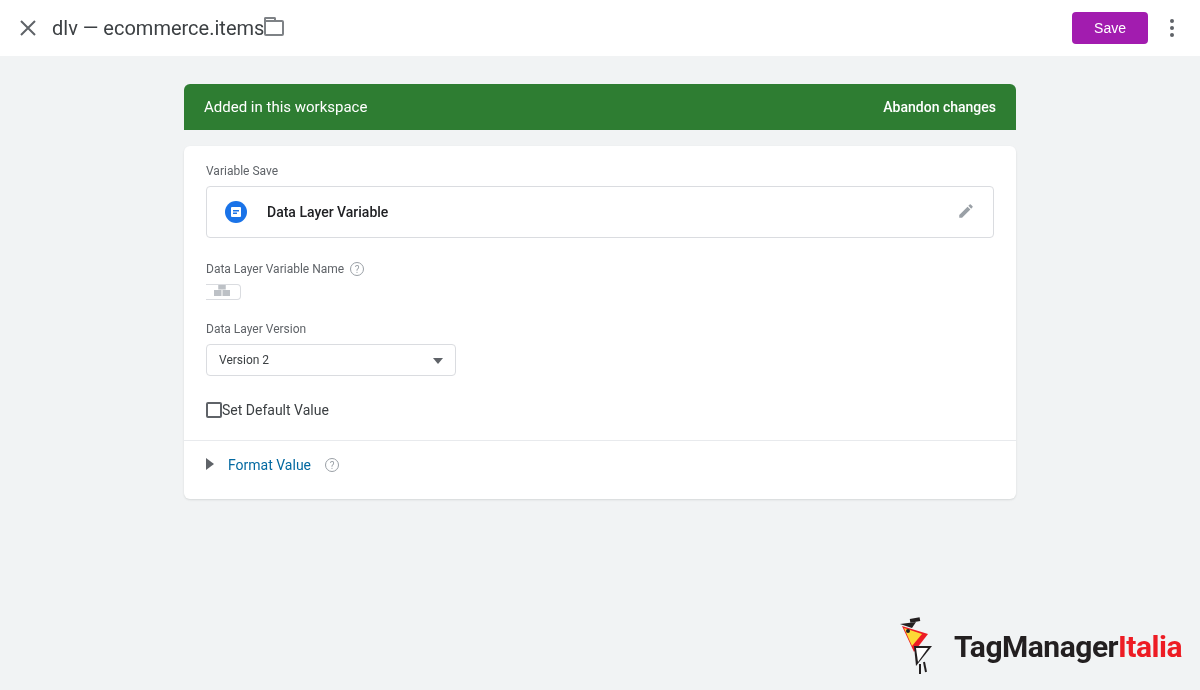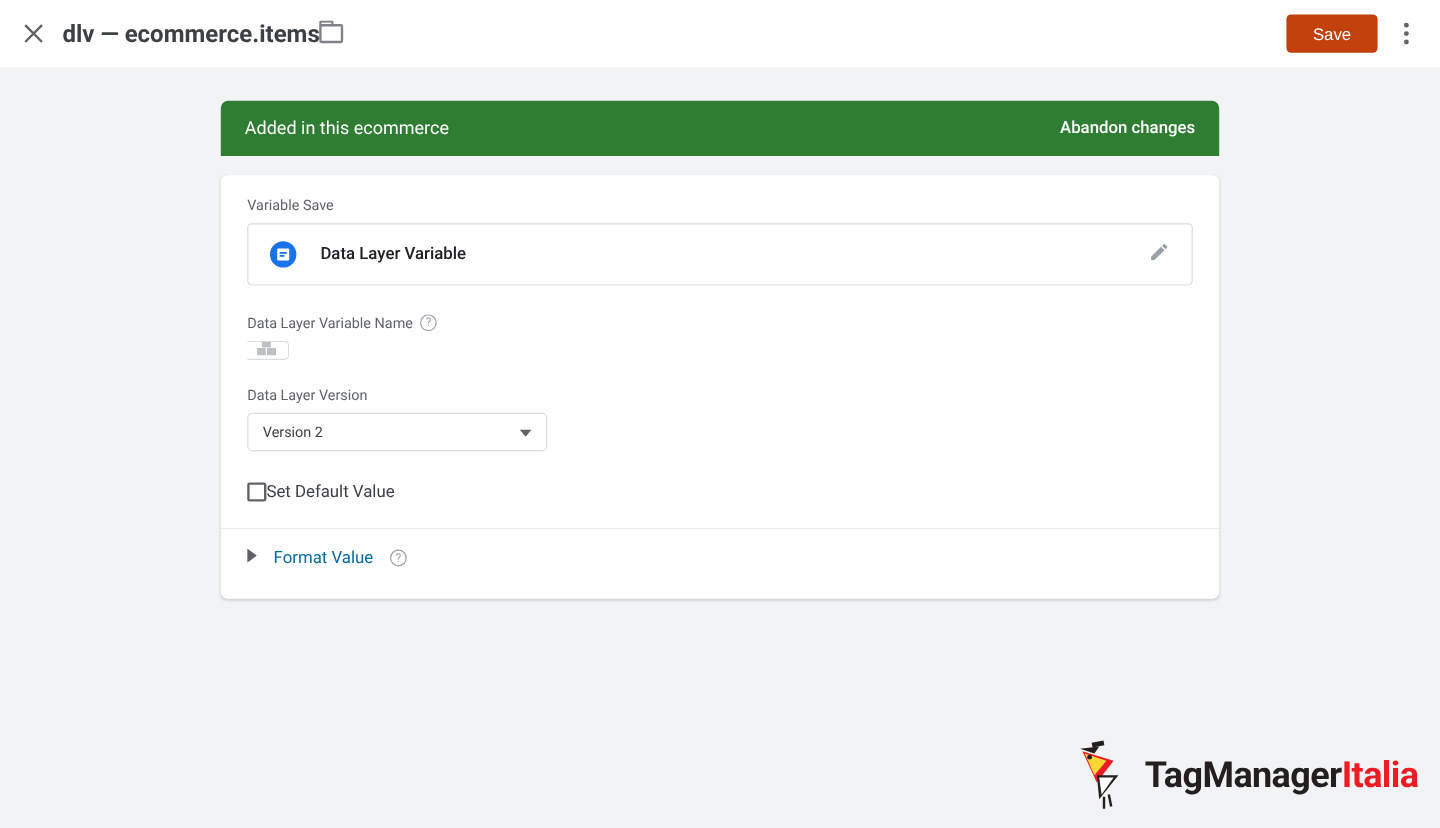--- a/index.html
+++ b/index.html
@@ -25,21 +25,21 @@
 .close-x {
   width: 24px; height: 24px;
   display: flex; align-items: center; justify-content: center;
   color: #5f6368;
   cursor: pointer;
   margin-right: 12px;
 }
 .title-text {
   font-size: 20px;
   color: #3c4043;
-  font-weight: 700;
+  font-weight: 400;
 }
 .folder-icon-box {
   width: 20px; height: 16px;
   border: 2px solid #5f6368;
   border-radius: 2px;
   position: relative;
   opacity: 0.8;
 }
 .folder-icon-box:before {
   content: "";
@@ -50,21 +50,21 @@
   border-bottom: none;
   border-radius: 2px 2px 0 0;
 }
 .header-right {
   margin-left: auto;
   display: flex;
   align-items: center;
   gap: 12px;
 }
 .save-btn {
-  background: #c2410c;
+  background: #a21caf;
   color: #fff;
   border: none;
   border-radius: 4px;
   padding: 8px 22px;
   font-size: 14px;
   font-weight: 500;
   cursor: pointer;
 }
 .kebab {
   width: 24px; height: 24px;
@@ -261,21 +261,21 @@
         <span></span>
         <span></span>
         <span></span>
       </div>
   </div>
 </div>
 
 <div class="panel-wrap">
 
   <div class="banner">
-    <span class="banner-text">Added in this ecommerce</span>
+    <span class="banner-text">Added in this workspace</span>
     <span class="banner-action">Abandon changes</span>
   </div>
 
   <div class="card">
     <div class="card-body">
 
       <div class="section-label">Variable Save</div>
       <div class="type-selector">
         <div class="type-icon">
           <svg width="12" height="12" viewBox="0 0 12 12">

